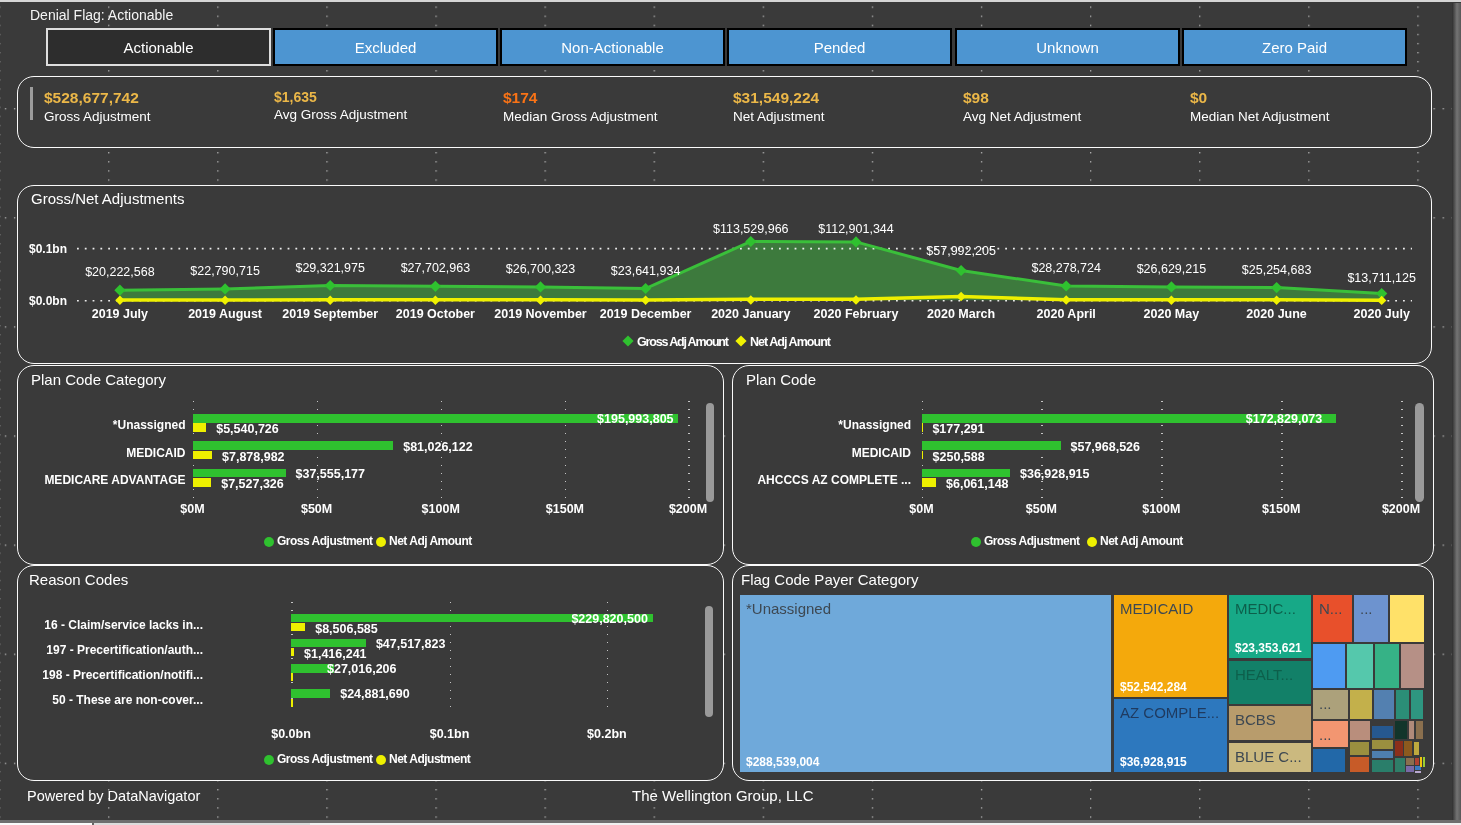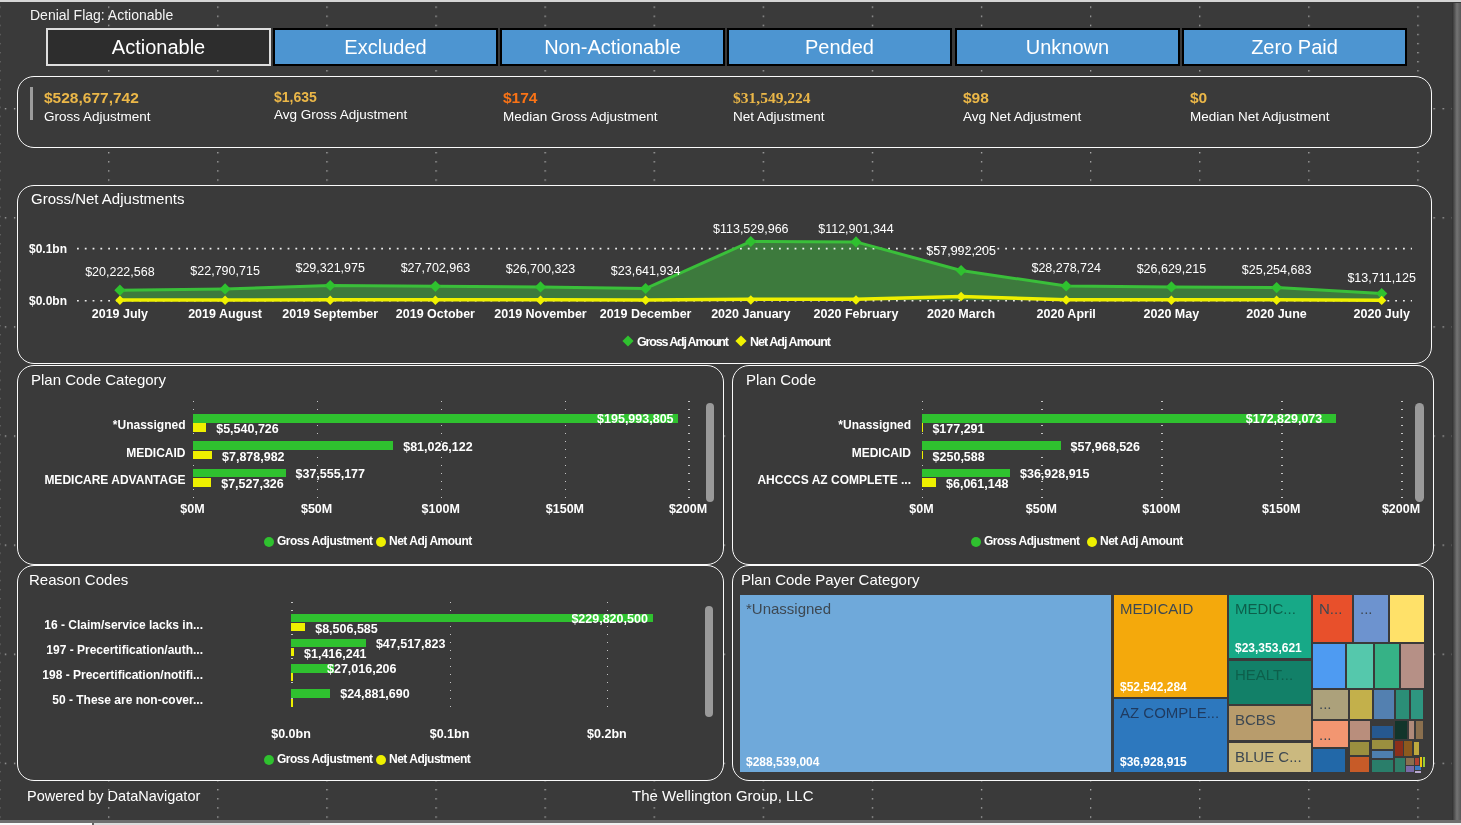--- a/index.html
+++ b/index.html
@@ -2,21 +2,21 @@
 <html><head>
 <meta charset="utf-8">
 <style>
   html,body{margin:0;padding:0;background:#3a3a3a;}
   #page{position:relative;width:1461px;height:825px;overflow:hidden;
     background:#3a3a3a;font-family:"Liberation Sans",sans-serif;color:#fff;
     }
   .card{position:absolute;border:1.4px solid #fafafa;border-radius:17px;background:#3a3a3a;}
   .abs{position:absolute;}
   .btn{position:absolute;top:28px;width:225px;height:38px;box-sizing:border-box;
-    display:flex;align-items:center;justify-content:center;font-size:20px;color:#fff;}
+    display:flex;align-items:center;justify-content:center;font-size:15px;color:#fff;}
   .btn.blue{background:#4d95d1;border:2px solid #000000;}
   .btn.dark{background:#2d2d2d;border:2px solid #dedede;}
   .vgrid{position:absolute;width:1.5px;
     background-image:repeating-linear-gradient(to bottom, rgba(255,255,255,.7) 0 1.5px, transparent 1.5px 8px);}
   .bar{position:absolute;height:8.8px;}
   .gbar{background:#2fc12f;}
   .ybar{background:#eef000;}
   .blab{position:absolute;font-size:12.5px;font-weight:bold;color:#fff;white-space:nowrap;}
   .clab{position:absolute;font-size:12px;font-weight:bold;color:#fff;white-space:nowrap;text-align:right;}
   .tick{position:absolute;font-size:12.5px;font-weight:bold;color:#fff;white-space:nowrap;transform:translateX(-50%);}
@@ -69,21 +69,21 @@
     </div>
   <div class="abs" style="left:274px;top:89px;">
       <div style="font-size:14px;font-weight:bold;color:#ebb748;">$1,635</div>
       <div style="font-size:13.5px;margin-top:2px;">Avg Gross Adjustment</div>
     </div>
   <div class="abs" style="left:503px;top:89px;">
       <div style="font-size:15.5px;font-weight:bold;color:#f97316;">$174</div>
       <div style="font-size:13.5px;margin-top:2px;">Median Gross Adjustment</div>
     </div>
   <div class="abs" style="left:733px;top:89px;">
-      <div style="font-size:15.5px;font-weight:bold;color:#ebb748;font-family:Liberation Serif, serif;">$31,549,224</div>
+      <div style="font-size:15.5px;font-weight:bold;color:#ebb748;">$31,549,224</div>
       <div style="font-size:13.5px;margin-top:2px;">Net Adjustment</div>
     </div>
   <div class="abs" style="left:963px;top:89px;">
       <div style="font-size:15.5px;font-weight:bold;color:#ebb748;">$98</div>
       <div style="font-size:13.5px;margin-top:2px;">Avg Net Adjustment</div>
     </div>
   <div class="abs" style="left:1190px;top:89px;">
       <div style="font-size:15.5px;font-weight:bold;color:#ebb748;">$0</div>
       <div style="font-size:13.5px;margin-top:2px;">Median Net Adjustment</div>
     </div>
@@ -242,21 +242,21 @@
   <div class="clab" style="right:1258px;top:693.3px;">50 - These are non-cover...</div>
   <div class="blab" style="left:340.2px;top:687.3px;">$24,881,690</div>
   <div class="tick" style="left:291px;top:727px;">$0.0bn</div>
   <div class="tick" style="left:449.5px;top:727px;">$0.1bn</div>
   <div class="tick" style="left:606.9px;top:727px;">$0.2bn</div>
   <div class="leg" style="left:264px;top:752px;"><span class="dot" style="background:#2fc12f;"></span>Gross Adjustment</div>
   <div class="leg" style="left:376px;top:752px;"><span class="dot" style="background:#eef000;"></span>Net Adjustment</div>
   <div class="scroll" style="left:705px;top:606px;height:111px;"></div>
 
   <div class="card" style="left:732px;top:565px;width:700px;height:214px;"></div>
-  <div class="ttl" style="left:741px;top:571px;">Plan Code Payer Category</div>
+  <div class="ttl" style="left:741px;top:571px;">Flag Code Payer Category</div>
   <div class="tm" style="left:740px;top:595px;width:371px;height:177px;background:#6fa9da;">
       <div class="tmlab" style="color:#3d4852;">*Unassigned</div>
       <div class="tmval">$288,539,004</div>
     </div>
   <div class="tm" style="left:1114px;top:595px;width:113px;height:102px;background:#f4a90c;">
       <div class="tmlab" style="color:#3d4852;">MEDICAID</div>
       <div class="tmval">$52,542,284</div>
     </div>
   <div class="tm" style="left:1114px;top:699px;width:113px;height:73px;background:#2d78be;">
       <div class="tmlab" style="color:#1f3a5f;">AZ COMPLE...</div>

